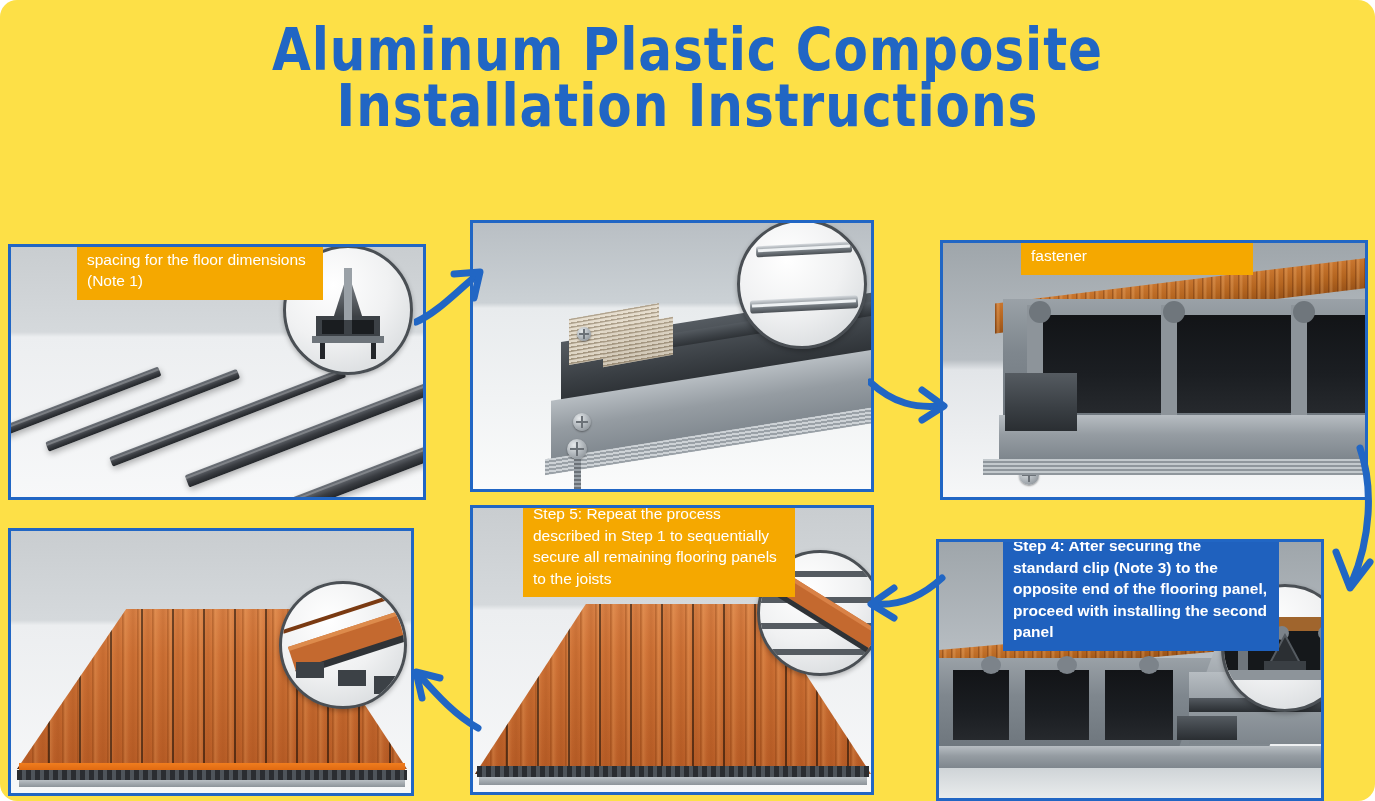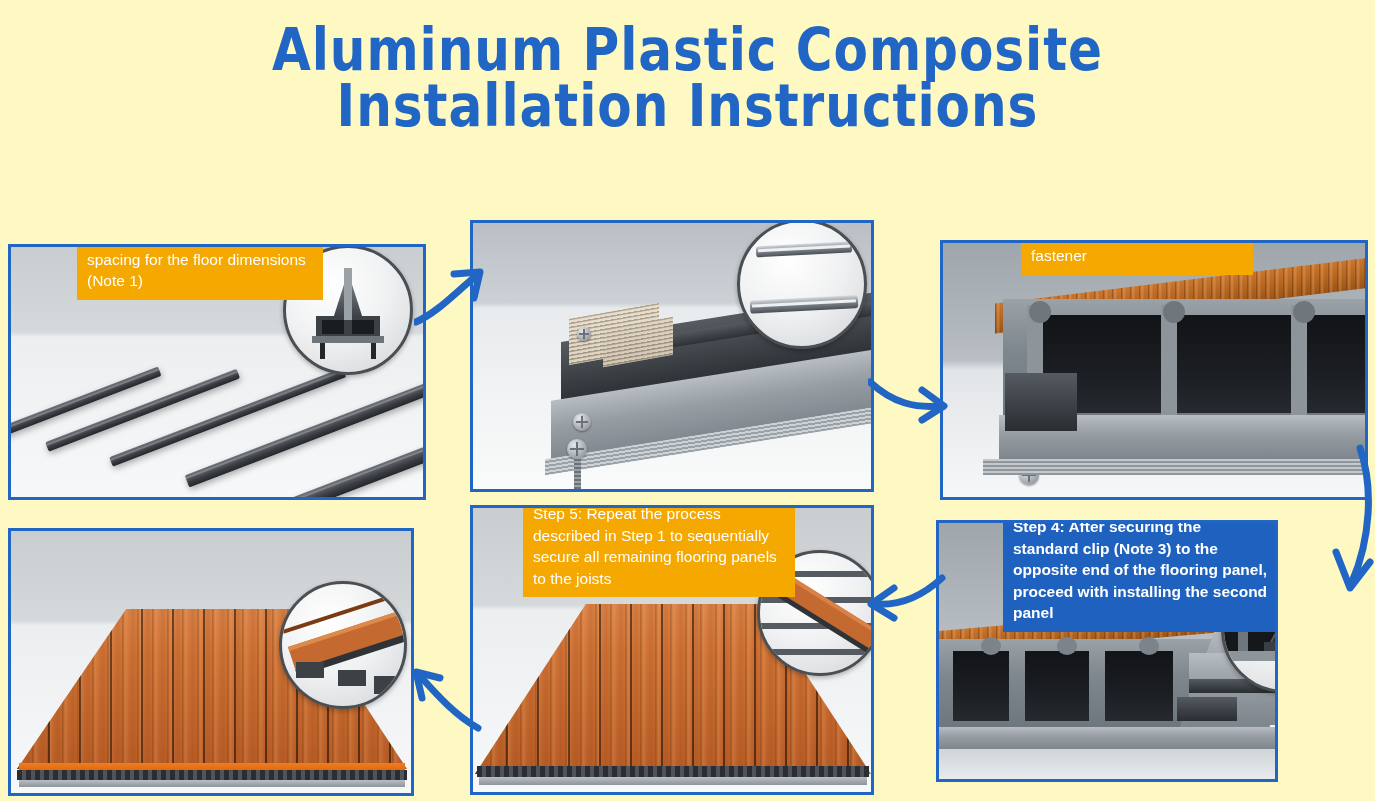--- a/index.html
+++ b/index.html
@@ -1,20 +1,20 @@
 <!DOCTYPE html>
 <html><head>
 <meta charset="utf-8">
 <style>
   html,body{margin:0;padding:0;background:#ffffff;}
   body{
     width:1375px;height:801px;position:relative;overflow:hidden;
     font-family:"Liberation Sans","DejaVu Sans",sans-serif;
   }
-  #page{position:absolute;inset:0;background:#fef9c3;}
+  #page{position:absolute;inset:0;background:#fde047;border-radius:17px;}
 
   
   .title{
     position:absolute;left:0;top:22px;width:1375px;text-align:center;
     color:#2166c4;font-weight:bold;font-size:58px;line-height:56px;
     font-family:"DejaVu Sans Condensed","Liberation Sans",sans-serif;
     letter-spacing:1px;transform:scaleX(.96);transform-origin:center top;
   }
   .title span{display:block;white-space:nowrap;}
 
@@ -185,21 +185,21 @@
 
       <div class="alum" style="left:56px;top:172px;width:396px;height:44px;"></div>
       <div class="alum-dark" style="left:62px;top:130px;width:72px;height:58px;"></div>
       <div class="screw" style="left:76px;top:222px;width:20px;height:20px;"></div>
       <div class="alum" style="left:40px;top:216px;width:412px;height:16px;
                   background:repeating-linear-gradient(180deg,#c3c9cd 0 2px,#8f969c 2px 4px);"></div>
     </div>
     <div class="caption cap-orange" style="left:78px;top:-48px;width:232px;">Step 3: Engage the flooring panel with the first clip fastener</div>
   </div>
 
-  <div class="panel" style="left:936px;top:520px;width:342px;height:262px;">
+  <div class="panel" style="left:936px;top:539px;width:388px;height:262px;">
     <div class="scene">
       <div class="backdrop3"></div>
 
       <div class="prof-wood" style="left:-6px;top:96px;width:284px;height:26px;transform:skewY(-5deg);"></div>
       <div class="prof-body" style="left:-6px;top:116px;width:282px;height:94px;"></div>
       <div class="cell" style="left:14px;top:128px;width:56px;height:70px;"></div>
       <div class="cell" style="left:86px;top:128px;width:64px;height:70px;"></div>
       <div class="cell" style="left:166px;top:128px;width:68px;height:70px;"></div>
       <div style="position:absolute;left:42px;top:114px;width:20px;height:18px;border-radius:50%;background:#7c838a;"></div>
       <div style="position:absolute;left:118px;top:114px;width:20px;height:18px;border-radius:50%;background:#7c838a;"></div>

